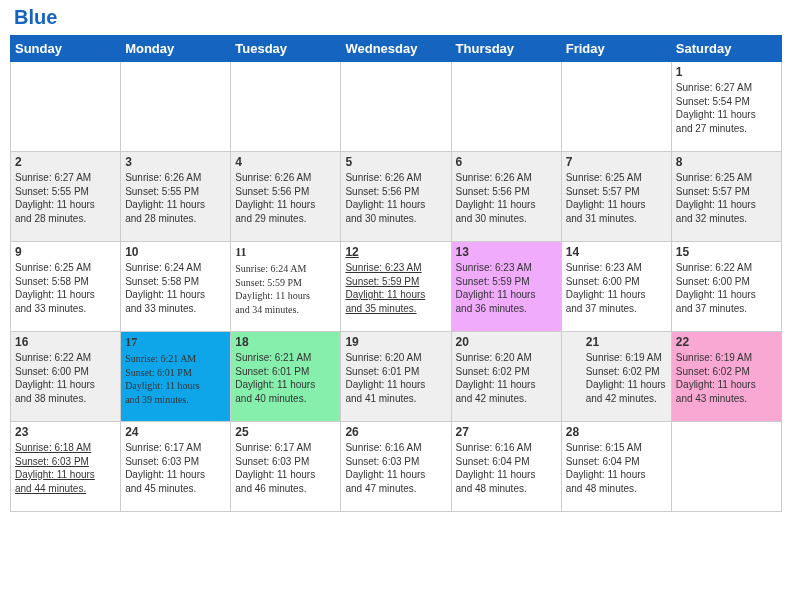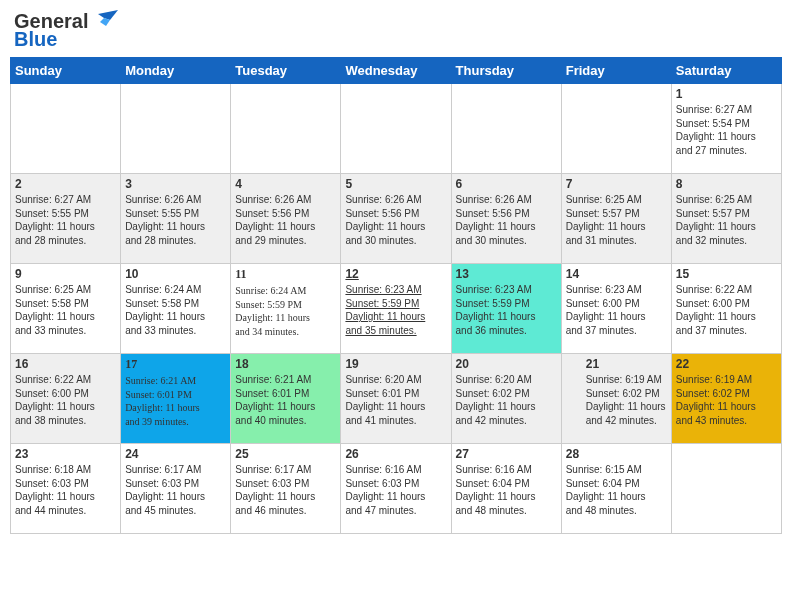--- a/index.html
+++ b/index.html
@@ -77,29 +77,20 @@
     }
     td.empty {
       background: #fff !important;
     }
   </style>
 </head>
 <body>
 
 <div class="header">
   <div class="logo">
-    <div style="display:flex;align-items:center;gap:2px;">
-      <div style="font-size:20px;font-weight:bold;color:#333;line-height:1;">
-        <span style="color:#333;">General</span>
-      </div>
-      <svg width="28" height="22" viewBox="0 0 28 22">
-        <polygon points="8,4 28,0 20,10 14,8" fill="#1565c0"></polygon>
-        <polygon points="14,8 20,10 16,16 10,12" fill="#42a5f5"></polygon>
-      </svg>
-    </div>
     <div style="font-size:20px;font-weight:bold;color:#1565c0;margin-top:-4px;">Blue</div>
   </div>
   <div class="title-block">
     <div class="month-year"></div>
     <div class="location"></div>
   </div>
 </div>
 
 <table>
   <thead>
@@ -202,21 +193,21 @@
 Daylight: 11 hours
 and 34 minutes.</div>
         </td>
         <td style="background: rgb(255, 255, 255); text-decoration: underline;">
           <span class="day-num">12</span>
           <div class="cell-info" style="white-space: pre-line;">Sunrise: 6:23 AM
 Sunset: 5:59 PM
 Daylight: 11 hours
 and 35 minutes.</div>
         </td>
-        <td style="background: #5eead4;">
+        <td style="background: #f0abfc;">
           <span class="day-num">13</span>
           <div class="cell-info" style="white-space: pre-line;">Sunrise: 6:23 AM
 Sunset: 5:59 PM
 Daylight: 11 hours
 and 36 minutes.</div>
         </td>
         <td style="background: rgb(255, 255, 255);">
           <span class="day-num">14</span>
           <div class="cell-info" style="white-space: pre-line;">Sunrise: 6:23 AM
 Sunset: 6:00 PM
@@ -267,32 +258,32 @@
 Daylight: 11 hours
 and 42 minutes.</div>
         </td>
         <td style="background: rgb(239, 239, 239); padding-left: 24px;">
           <span class="day-num">21</span>
           <div class="cell-info" style="white-space: pre-line;">Sunrise: 6:19 AM
 Sunset: 6:02 PM
 Daylight: 11 hours
 and 42 minutes.</div>
         </td>
-        <td style="background: #eab308;">
+        <td style="background: #f9a8d4;">
           <span class="day-num">22</span>
           <div class="cell-info" style="white-space: pre-line;">Sunrise: 6:19 AM
 Sunset: 6:02 PM
 Daylight: 11 hours
 and 43 minutes.</div>
         </td>
       </tr>
       <tr>
         <td style="background: rgb(255, 255, 255);">
           <span class="day-num">23</span>
-          <div class="cell-info" style="white-space: pre-line;">Sunrise: 6:18 AM
+          <div class="cell-info" style="white-space: pre-line; text-decoration: underline;">Sunrise: 6:18 AM
 Sunset: 6:03 PM
 Daylight: 11 hours
 and 44 minutes.</div>
         </td>
         <td style="background: rgb(255, 255, 255);">
           <span class="day-num">24</span>
           <div class="cell-info" style="white-space: pre-line;">Sunrise: 6:17 AM
 Sunset: 6:03 PM
 Daylight: 11 hours
 and 45 minutes.</div>

